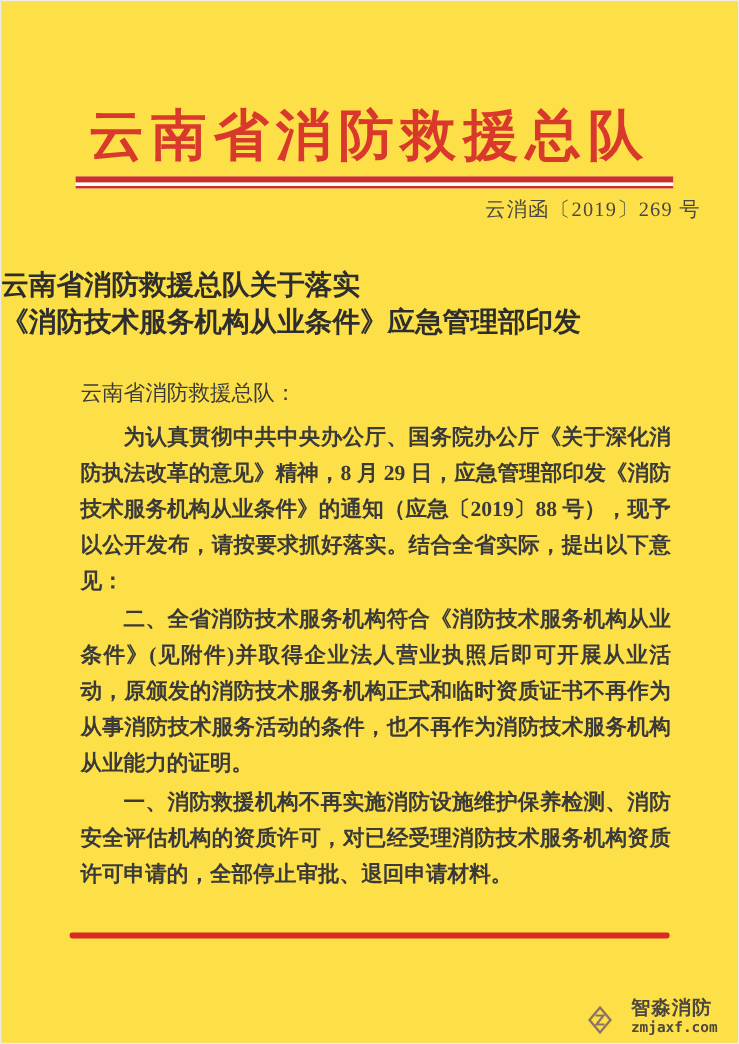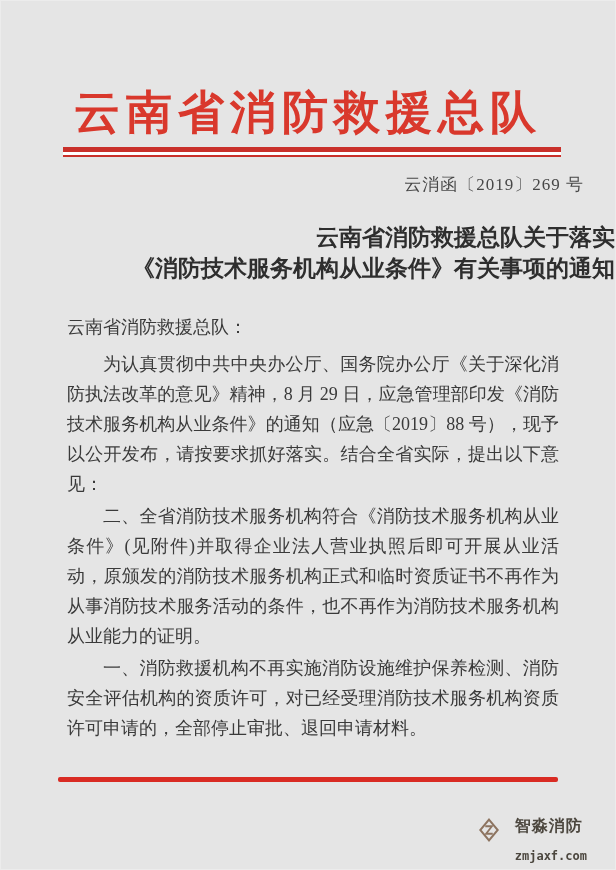--- a/index.html
+++ b/index.html
@@ -1,21 +1,21 @@
 <!DOCTYPE html>
 <html><head>
 <meta charset="utf-8">
 <style>
   html, body { margin: 0; padding: 0; background: #ffffff; }
   .page {
     position: relative;
     width: 616px;
     height: 870px;
     margin: 0 auto;
-    background: #e5e5e5;
+    background: #fde047;
     border: 1px solid #ececec;
     box-sizing: border-box;
     overflow: hidden;
     font-family: "Liberation Sans", sans-serif;
   }
   
   .org-name {
     position: absolute;
     top: 86px;
     left: 0;
@@ -34,103 +34,103 @@
     top: 146px;
     left: 62px;
     width: 498px;
     height: 3px;
     border-top: 5px solid #c9302a;
     border-bottom: 2px solid #c9302a;
     background: #ffffff;
   }
   .doc-number {
     position: absolute;
-    top: 172px;
+    top: 162px;
     right: 31px;
     font-size: 17px;
     color: #474747;
     font-family: "Liberation Serif", serif;
     letter-spacing: 1px;
   }
   .doc-title {
     position: absolute;
     top: 221px;
     left: 0;
     width: 100%;
-    text-align: right;
+    text-align: left;
     font-size: 23px;
     line-height: 31px;
     font-weight: 700;
     color: #2e2e2e;
     font-family: "Liberation Sans", sans-serif;
   }
   .doc-body {
     position: absolute;
     top: 311px;
     left: 66px;
     width: 492px;
     font-size: 18px;
     line-height: 30px;
     color: #3a3a3a;
     text-align: justify;
     text-justify: inter-ideograph;
     font-family: "Liberation Serif", serif;
   }
   .doc-body .salutation { margin: 0 0 7px 0; }
-  .doc-body p.para { margin: 2px 0; text-indent: 2em; }
+  .doc-body p.para { margin: 2px 0; text-indent: 2em; font-weight: bold; }
   
   .cut-line {
     position: absolute;
     top: 776px;
     left: 57px;
     width: 500px;
     height: 5px;
     background: #d92b23;
     border-radius: 2px;
   }
   
   .watermark {
     position: absolute;
-    right: 28px;
+    right: 17px;
     bottom: 7px;
     display: flex;
-    align-items: flex-start;
+    align-items: flex-end;
     gap: 16px;
   }
   .watermark .logo { width: 20px; height: 24px; display: block; }
   .wm-text { display: flex; flex-direction: column; line-height: 1; }
   .wm-brand {
     font-size: 16px;
     font-weight: 700;
     color: #4c473f;
     letter-spacing: 1px;
     font-family: "Liberation Sans", sans-serif;
   }
   .wm-url {
     font-size: 12px;
     font-weight: 700;
     color: #4c473f;
     font-family: "DejaVu Sans Mono", monospace;
-    margin-top: 16px;
+    margin-top: 1px;
   }
 </style>
 </head>
 <body>
 
 <div class="page">
 
   <div class="org-name">云南省消防救援总队</div>
 
   <div class="red-rule"></div>
 
   <div class="doc-number">云消函〔2019〕269 号</div>
 
   <div class="doc-title">
     <div>云南省消防救援总队关于落实</div>
-    <div>《消防技术服务机构从业条件》有关事项的通知</div>
+    <div>《消防技术服务机构从业条件》应急管理部印发</div>
   </div>
 
   <div class="doc-body">
     <p class="salutation">云南省消防救援总队：</p>
     <p class="para">为认真贯彻中共中央办公厅、国务院办公厅《关于深化消防执法改革的意见》精神，8 月 29 日，应急管理部印发《消防技术服务机构从业条件》的通知（应急〔2019〕88 号），现予以公开发布，请按要求抓好落实。结合全省实际，提出以下意见：</p>
     <p class="para">二、全省消防技术服务机构符合《消防技术服务机构从业条件》(见附件)并取得企业法人营业执照后即可开展从业活动，原颁发的消防技术服务机构正式和临时资质证书不再作为从事消防技术服务活动的条件，也不再作为消防技术服务机构从业能力的证明。</p>
     <p class="para">一、消防救援机构不再实施消防设施维护保养检测、消防安全评估机构的资质许可，对已经受理消防技术服务机构资质许可申请的，全部停止审批、退回申请材料。</p>
   </div>
 
   <div class="cut-line"></div>

